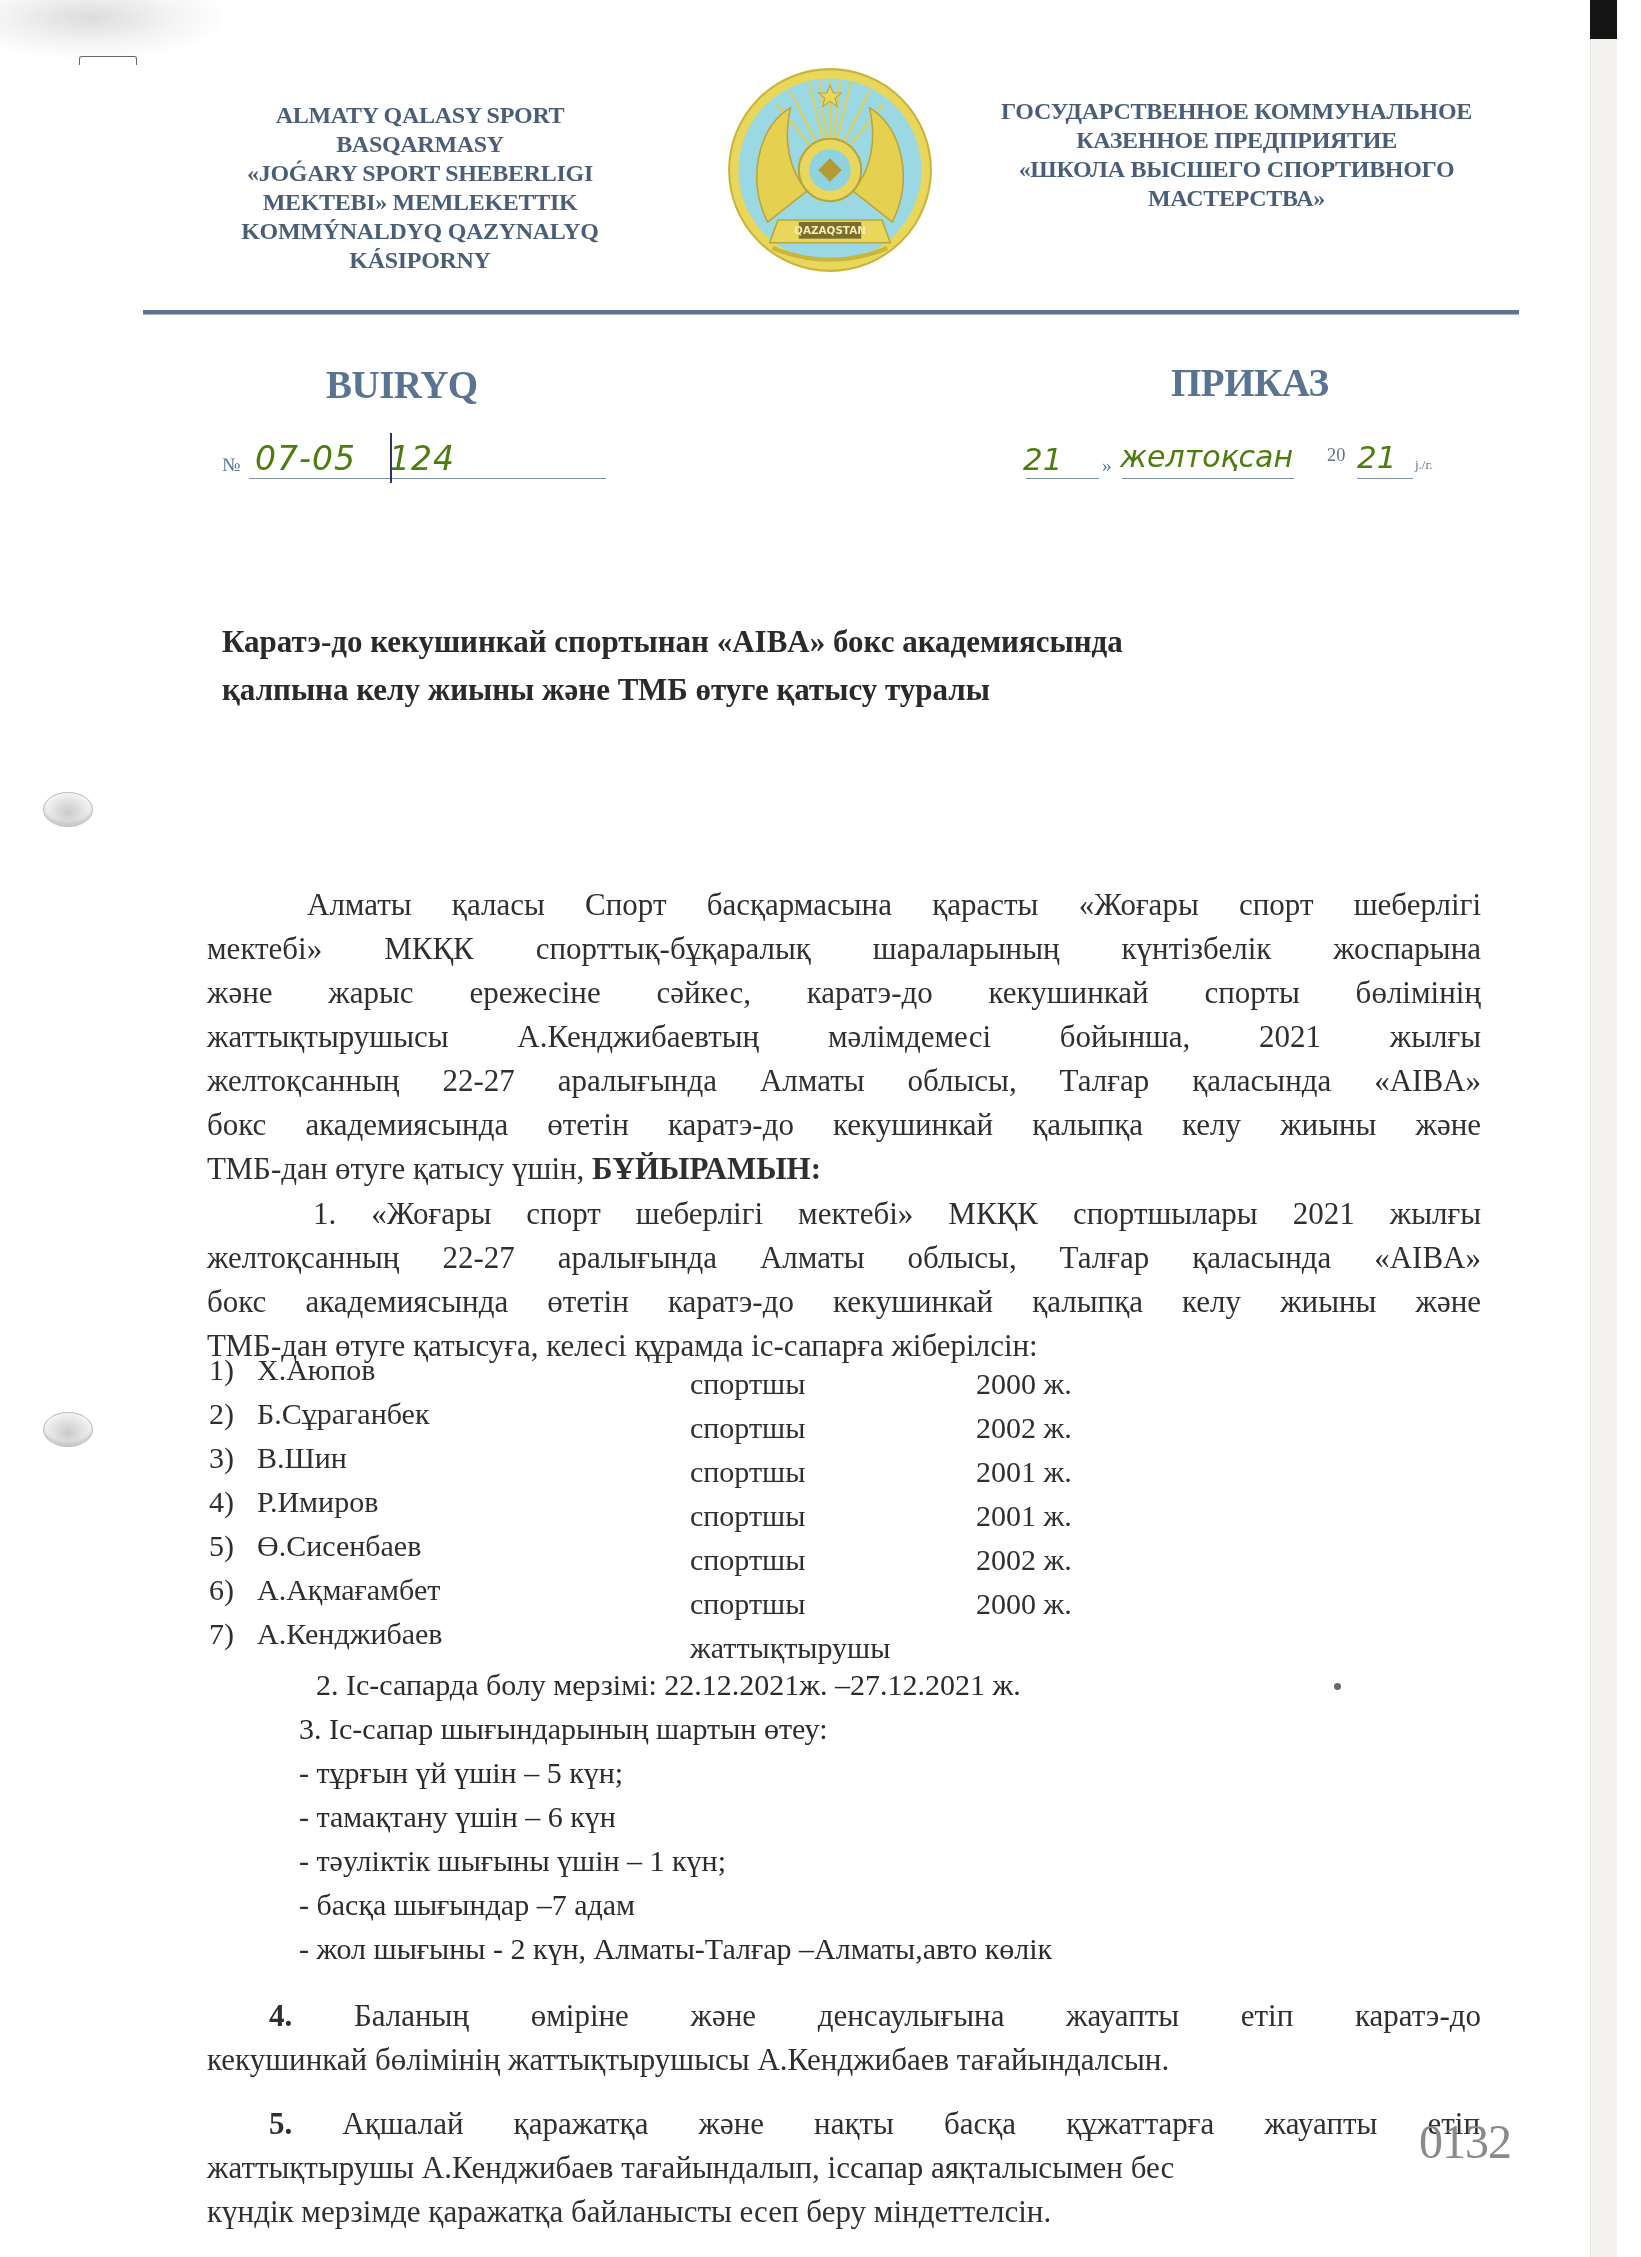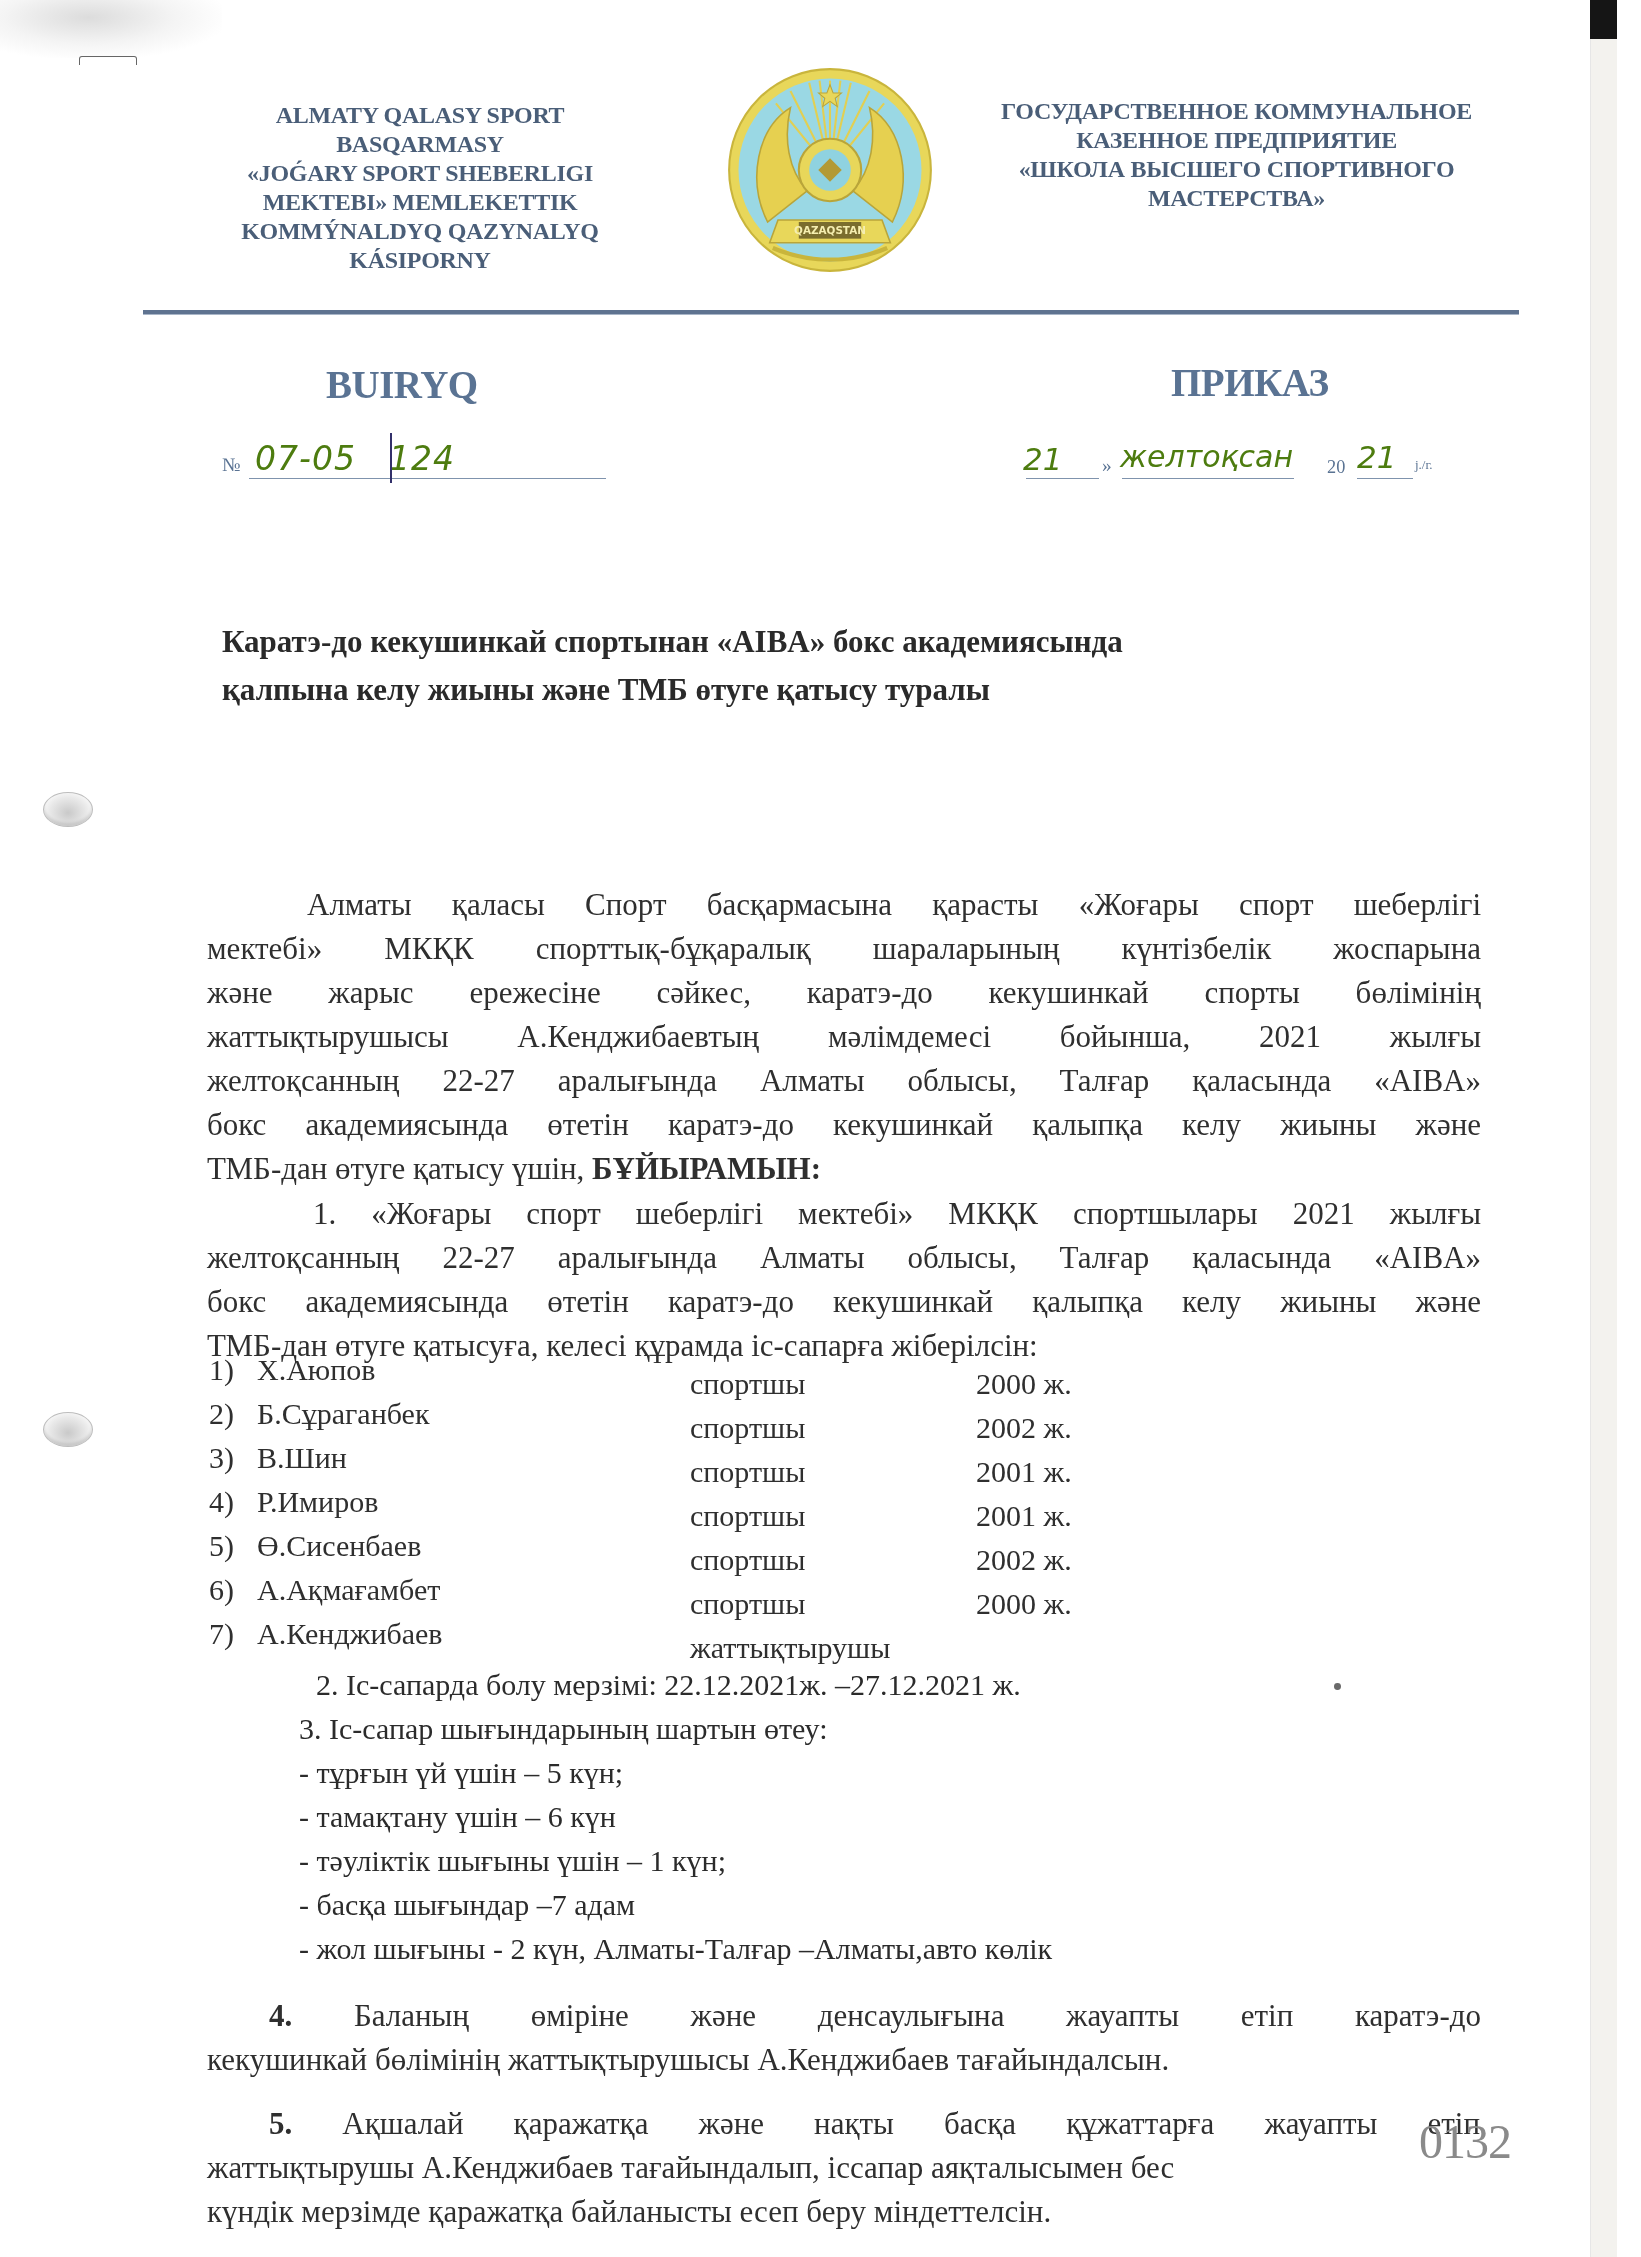--- a/index.html
+++ b/index.html
@@ -47,21 +47,21 @@
   .handwrite { font-family: "DejaVu Sans", sans-serif; color: #4d7c0f; font-style: italic; }
   .num-hand { left: 255px; top: 439px; font-size: 33px; letter-spacing: 1px; }
   .num-sep { left: 390px; top: 433px; width: 1.9px; height: 50px; background: #32306a; }
 
   .date-line-day { left: 1026px; top: 478px; width: 73px; height: 1px; background: #7f93ad; }
   .date-line-month { left: 1122px; top: 478px; width: 172px; height: 1px; background: #7f93ad; }
   .date-line-year { left: 1357px; top: 478px; width: 56px; height: 1px; background: #7f93ad; }
   .date-day { left: 1023px; top: 441px; font-size: 31px; }
   .date-quote { left: 1102px; top: 455px; color: #5a7393; font-size: 19.3px; }
   .date-month { left: 1120px; top: 439px; font-size: 30px; }
-  .date-century { left: 1327px; top: 457px; color: #5a7393; font-size: 18.3px; }
+  .date-century { left: 1327px; top: 445px; color: #5a7393; font-size: 18.3px; }
   .date-year { left: 1357px; top: 439px; font-size: 31px; }
   .date-suffix { left: 1415px; top: 457px; color: #5a7393; font-size: 13px; }
 
   
   .title { left: 222px; top: 618px; width: 1159px; font-weight: bold; font-size: 31px; line-height: 48px; color: #2a2a2a; }
   .title span { display: block; white-space: nowrap; }
 
   .para { font-size: 31px; color: #2f2f2f; }
   .jline { display: block; white-space: nowrap; text-align: justify; text-align-last: justify; height: 44px; line-height: 44px; }
   .pline { display: block; white-space: nowrap; height: 44px; line-height: 44px; }

